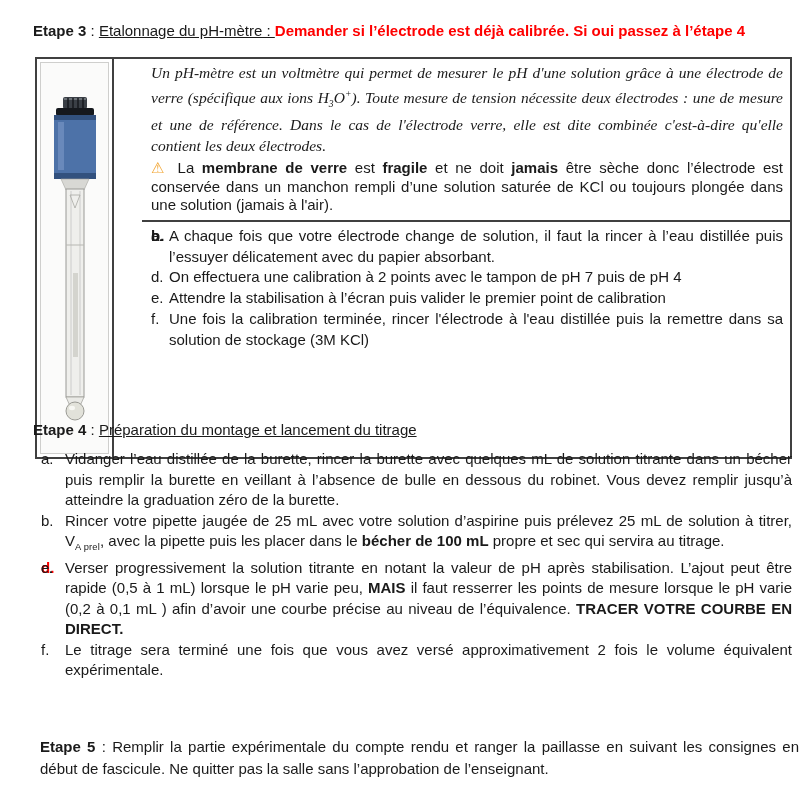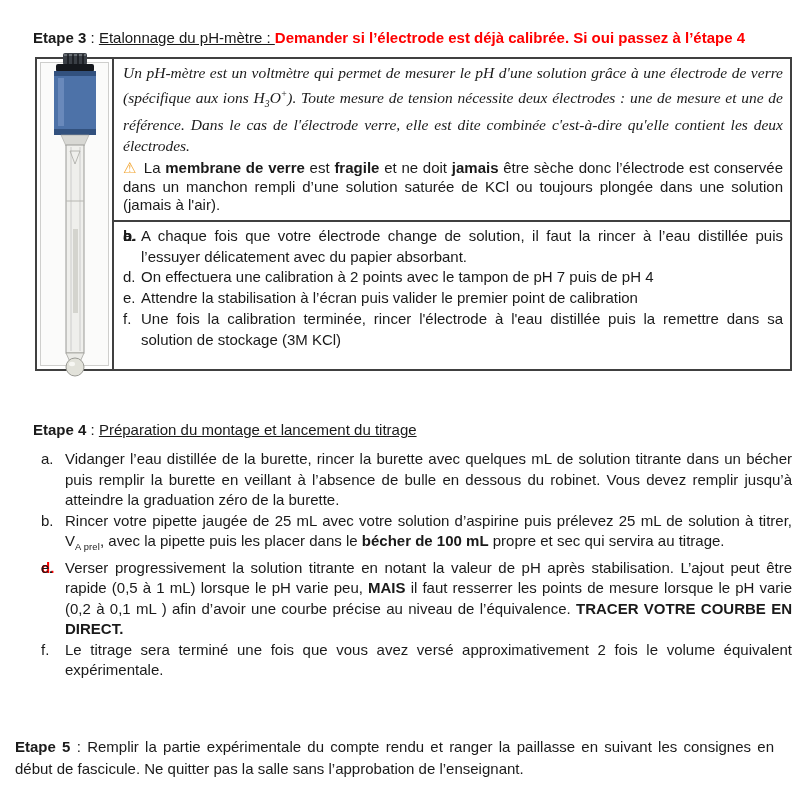--- a/index.html
+++ b/index.html
@@ -19,26 +19,26 @@
     position:relative;overflow:hidden;
   }
   .s-b{font-weight:bold;}
   .s-u{text-decoration:underline;}
   .s-rb{color:var(--red);font-weight:bold;}
   .s-sub{vertical-align:sub;font-size:0.62em;letter-spacing:.2px;}
   .s-sup{vertical-align:super;font-size:0.62em;}
   .s-warn{color:var(--warn);font-size:15px;padding-right:2px;}
 
   .heading{position:absolute;left:33px;width:762px;font-size:15px;line-height:19px;white-space:nowrap;}
-  .h-etape3{top:28px;}
+  .h-etape3{top:21px;}
   .h-etape4{top:420px;}
 
   .tbl{
-    position:absolute;top:57px;left:35px;width:757px;height:314px;
-    border:2px solid var(--border);display:flex;background:#fff;
+    position:absolute;top:57px;left:35px;width:757px;height:402px;
+    border:2px solid var(--border);display:flex;background:#fff;gap:28px;
   }
   .cell-img{
     width:77px;flex:none;border-right:2px solid var(--border);
     padding:3px 3px;display:flex;align-items:stretch;justify-content:center;
   }
   .photo{
     width:100%;border:1px solid #cfcfcd;background:#fbfbfa;
     display:flex;align-items:center;justify-content:center;
   }
   .cell-text{flex:1;min-width:0;display:flex;flex-direction:column;}
@@ -49,21 +49,21 @@
   }
   .warning{margin-top:3px;line-height:18.5px;text-align:justify;}
   .sec-list{padding:4px 7px 4px 0;}
   .li{position:relative;padding-left:27px;text-align:justify;line-height:20.8px;}
   .li>.lbl{position:absolute;left:9px;white-space:nowrap;}
 
   .list4{position:absolute;top:449px;left:33px;width:759px;}
   .li4{position:relative;padding-left:32px;text-align:justify;line-height:20.5px;}
   .li4>.lbl{position:absolute;left:8px;white-space:nowrap;}
 
-  .etape5{position:absolute;top:736px;left:15px;width:759px;text-align:justify;line-height:21.5px;}
+  .etape5{position:absolute;top:736px;left:40px;width:759px;text-align:justify;line-height:21.5px;}
 </style>
 </head>
 <body>
 
 <div class="heading h-etape3"><span class="s-b">Etape 3</span><span> : </span><span class="s-u">Etalonnage du pH-mètre : </span><span class="s-rb">Demander si l’électrode est déjà calibrée. Si oui passez à l’étape 4</span></div>
 
 <div class="tbl">
   <div class="cell-img">
     <div class="photo">
       <svg viewBox="0 0 66 326" width="66" height="326" aria-hidden="true">

